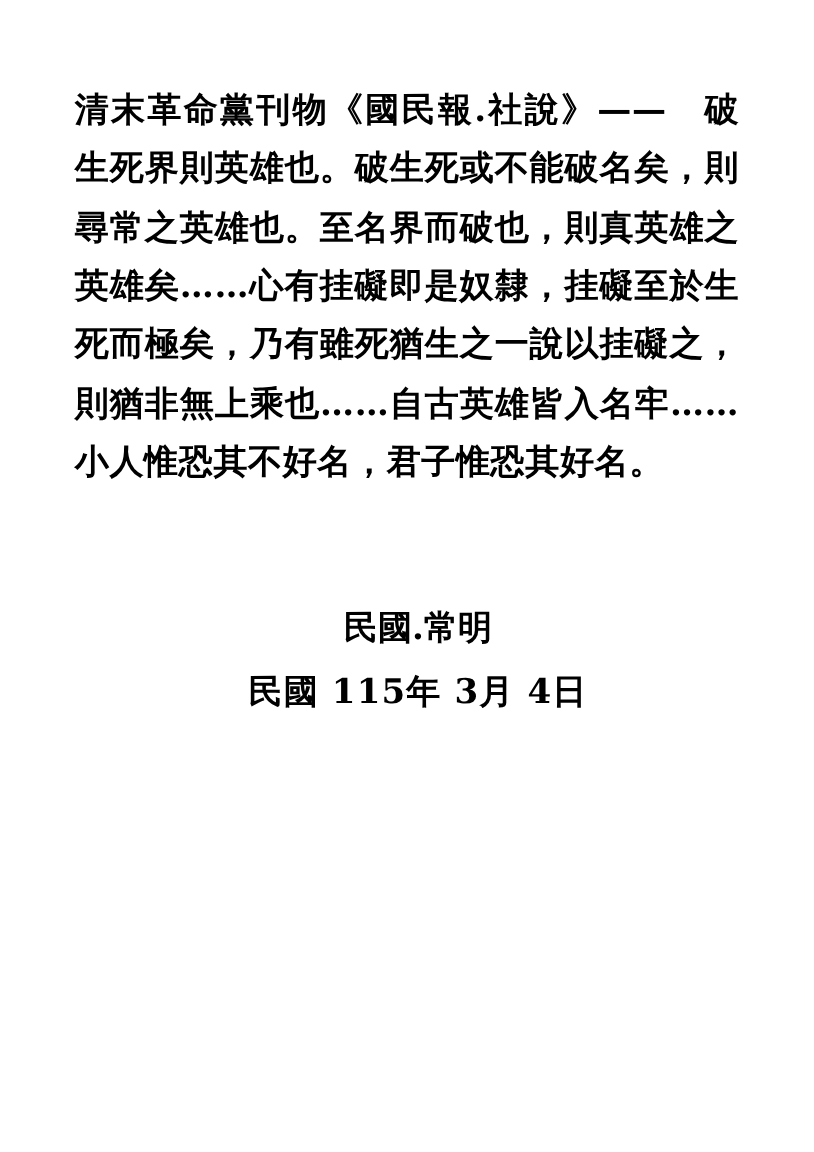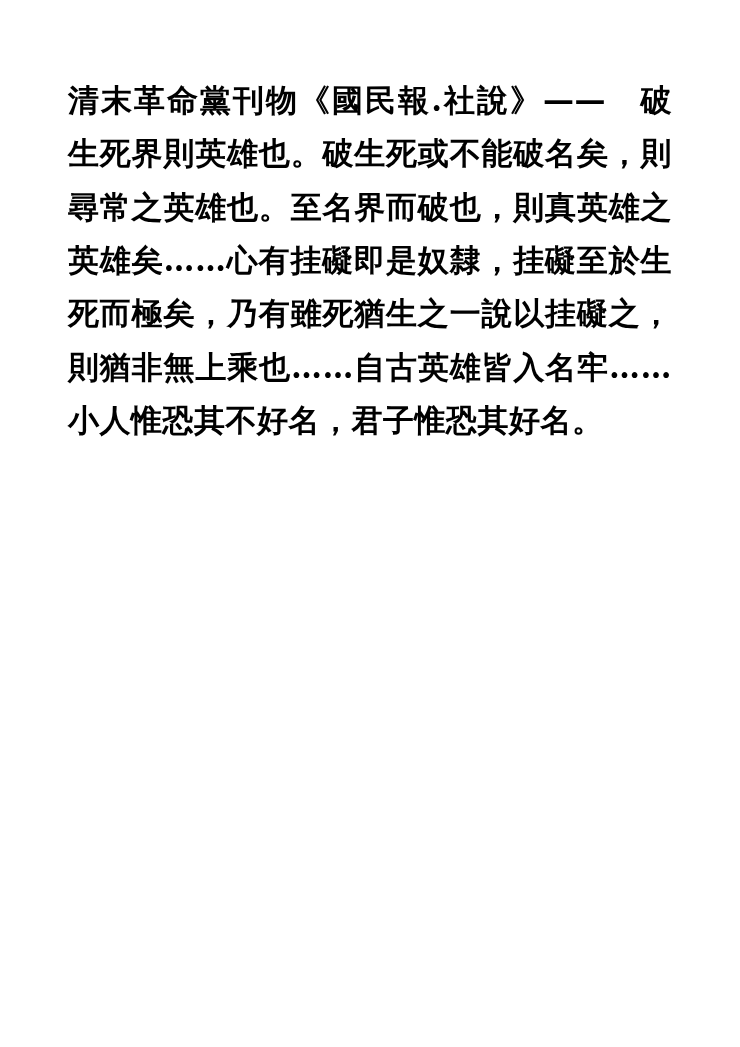--- a/index.html
+++ b/index.html
@@ -57,14 +57,18 @@
 </style>
 </head>
 <body>
 
 <div class="page">
 
   <div class="body-text">
     <p class="para para-first"><span>清末革命黨刊物《國民報.社說》——</span><span>　破生死界則英雄也。破生死或不能破名矣，則尋常之英雄也。至名界而破也，則真英雄之英雄矣……心有挂礙即是奴隸，挂礙至於生死而極矣，乃有雖死猶生之一說以挂礙之，則猶非無上乘也……自古英雄皆入名牢……小人惟恐其不好名，君子惟恐其好名。</span></p>
   </div>
 
+  <div class="sig-block">
+    <span class="sig-line sig-author">民國.常明</span>
+    <span class="sig-line sig-date">民國 115年 3月 4日</span>
+  </div>
 
 </div>
 
 </body></html>

